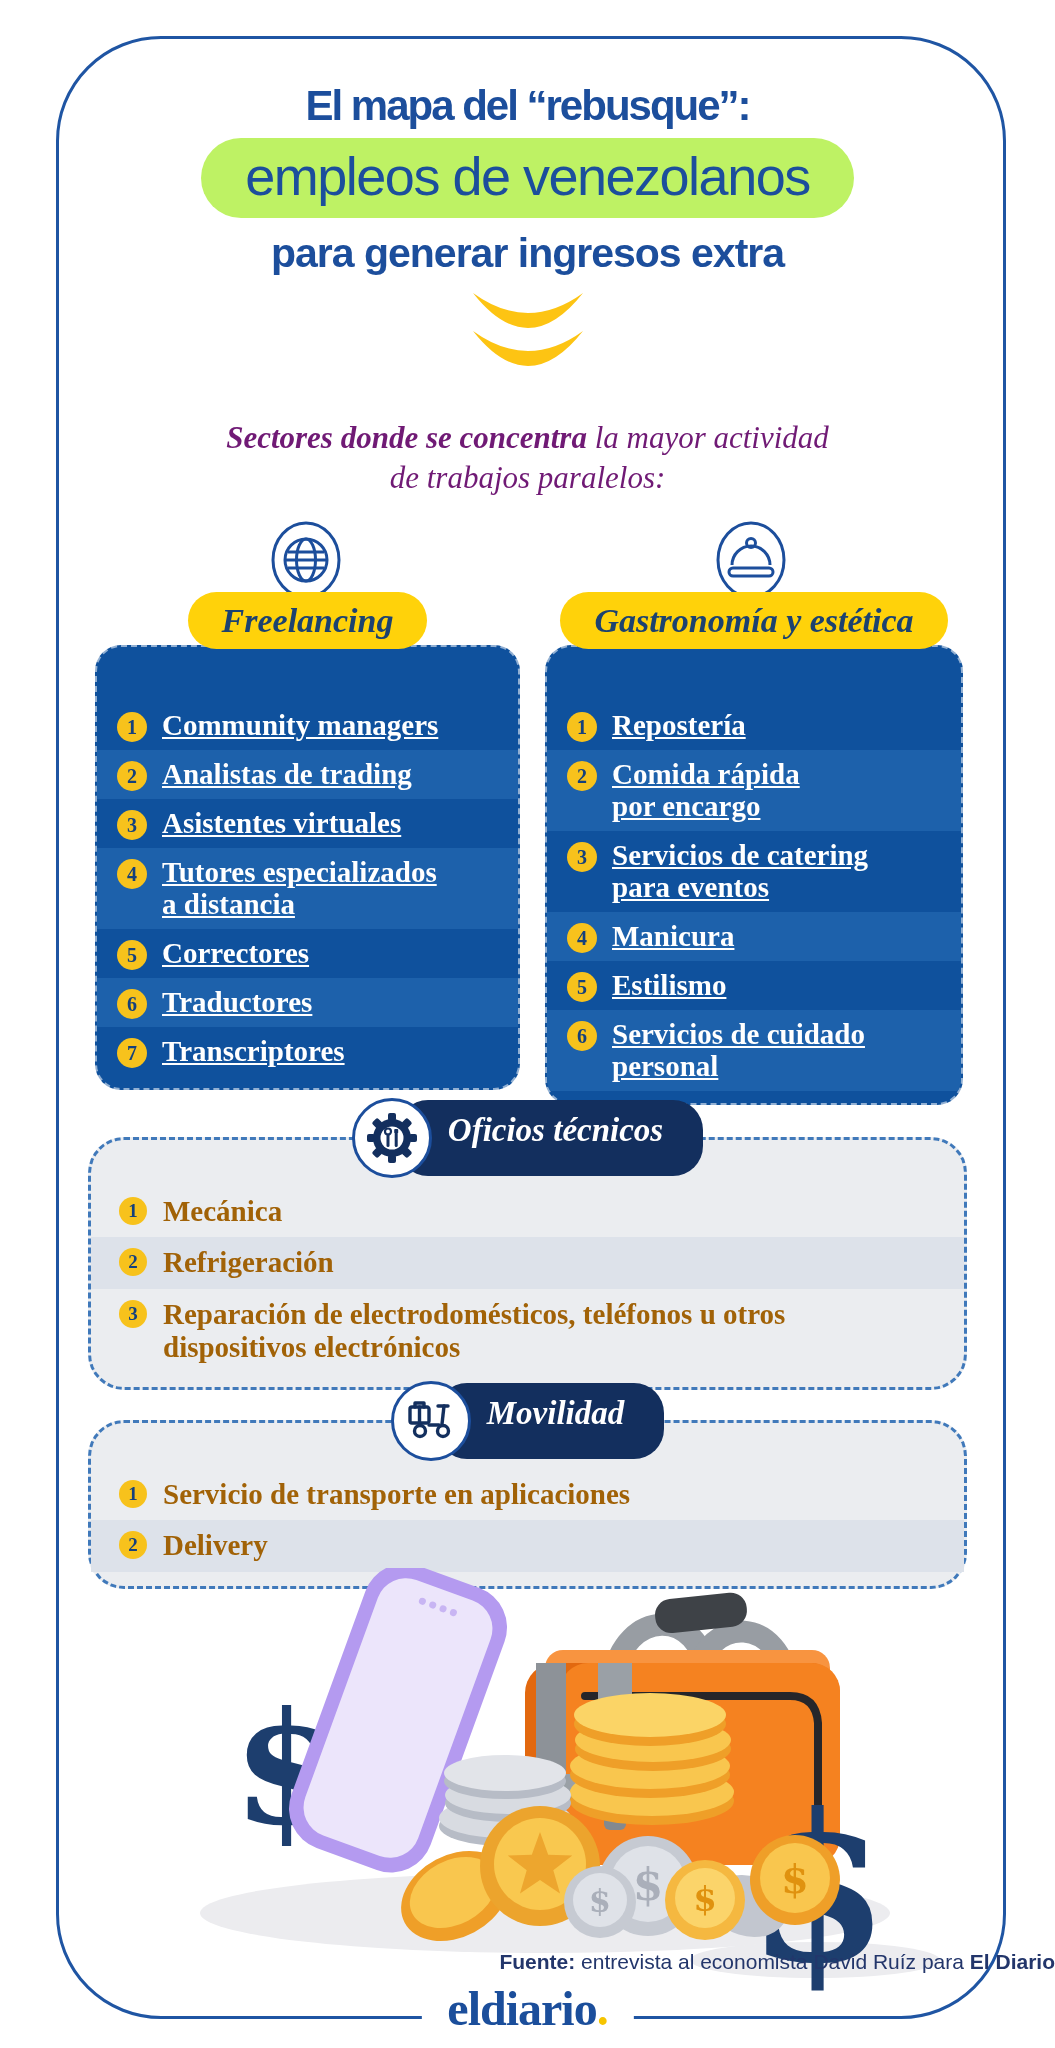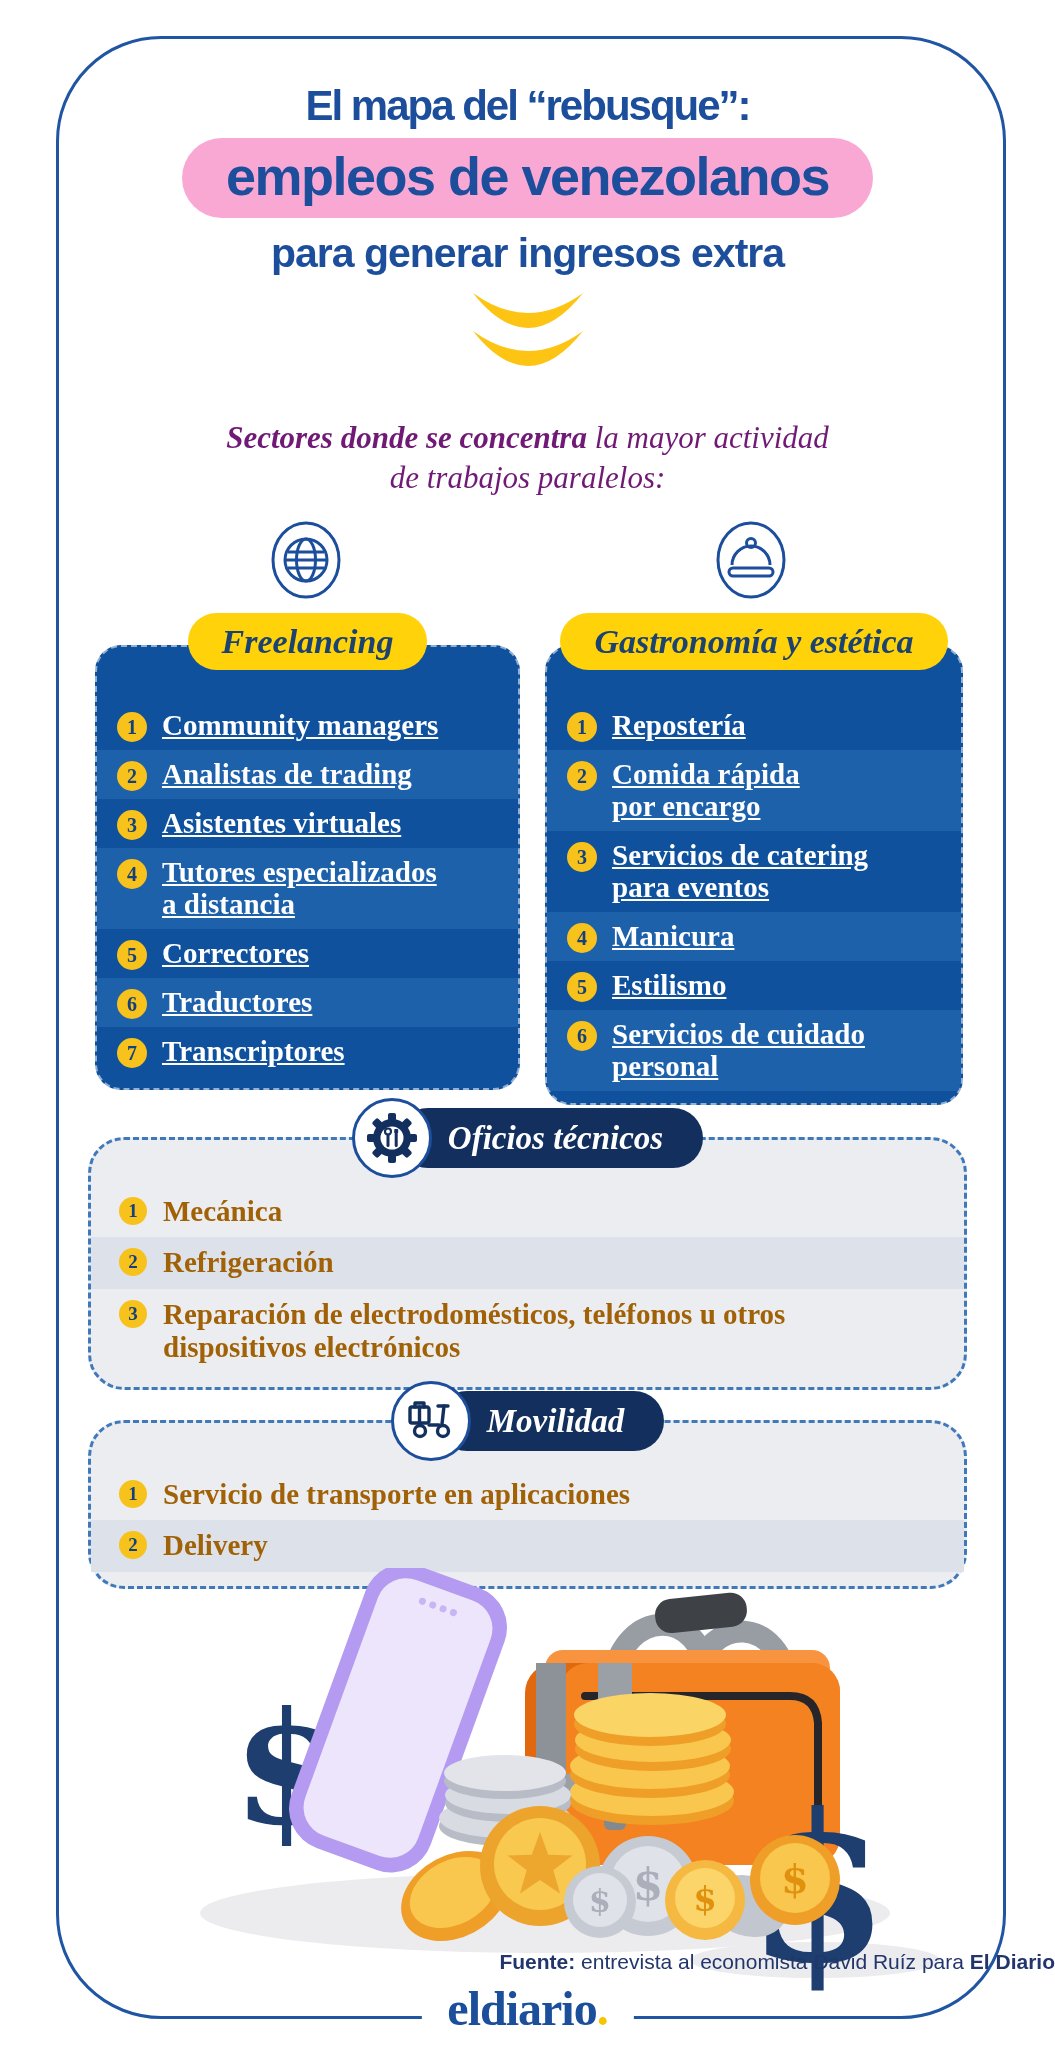--- a/index.html
+++ b/index.html
@@ -4,22 +4,22 @@
 <style>
   html,body{margin:0;padding:0;background:#ffffff;}
   .canvas{position:relative;width:1055px;height:2048px;background:#ffffff;overflow:hidden;
           font-family:"Liberation Sans",sans-serif;}
   .frame{position:absolute;left:56px;top:36px;width:944px;height:1977px;
          border:3px solid #1f55a3;border-radius:105px;}
 
   
   .title-block{position:absolute;top:84px;left:0;width:100%;text-align:center;color:#1c4e9c;}
   .title-l1{font-size:42px;font-weight:800;letter-spacing:-2px;line-height:1.05;}
-  .title-hl{display:inline-block;margin-top:10px;background:#f9a8d4;color:#1c4e9c;
-            font-size:54px;font-weight:700;letter-spacing:-1.5px;
+  .title-hl{display:inline-block;margin-top:10px;background:#bef264;color:#1c4e9c;
+            font-size:54px;font-weight:400;letter-spacing:-1.5px;
             padding:7px 44px 11px;border-radius:46px;}
   .title-l3{margin-top:12px;font-size:41px;font-weight:800;letter-spacing:-1px;}
   .chevrons{margin-top:14px;}
 
   
   .intro{position:absolute;top:418px;left:50%;transform:translateX(-50%);width:660px;
          text-align:center;color:#701a75;font-family:"Liberation Serif",serif;
          font-style:italic;font-size:31px;line-height:1.28;white-space:pre-line;}
   .intro b{font-weight:700;}
 
@@ -30,35 +30,35 @@
   
   .card{position:absolute;top:645px;background:#0f519d;border-radius:26px;overflow:hidden;
         border:2px dashed rgba(255,255,255,.55);padding:54px 0 12px;box-sizing:border-box;}
   .card.left{left:95px;width:425px;}
   .card.right{left:545px;width:418px;}
   .card-row{display:flex;align-items:flex-start;gap:15px;padding:8px 16px 8px 20px;}
   .card-row.alt{background:#1d61ab;}
   .num{flex:0 0 30px;width:30px;height:30px;border-radius:50%;background:#f7c21c;
        color:#14407c;font:700 20px/30px "Liberation Serif",serif;text-align:center;margin-top:3px;}
   .card-row .txt{color:#ffffff;font:700 29px/1.12 "Liberation Serif",serif;white-space:pre-line;text-decoration:underline;}
-  .pill-row{position:absolute;top:613px;display:flex;justify-content:center;z-index:3;}
+  .pill-row{position:absolute;top:592px;display:flex;justify-content:center;z-index:3;}
   .pill-row.left{left:95px;width:425px;} .pill-row.right{left:545px;width:418px;}
   .sector-pill{background:#ffd20a;color:#1c4270;height:57px;border-radius:30px;
                padding:0 34px;display:flex;align-items:center;white-space:nowrap;
                font:italic 700 34px "Liberation Serif",serif;}
 
   
   .band{position:absolute;left:88px;width:879px;background:#ebedf0;box-sizing:border-box;
         border:3px dashed #4079ba;border-radius:36px;padding:46px 0 14px;}
   .band.one{top:1137px;} .band.two{top:1420px;}
   .band-head{position:absolute;top:-42px;left:0;right:0;display:flex;align-items:center;justify-content:center;}
   .badge{width:80px;height:80px;background:#ffffff;border:3px solid #1c4e9c;border-radius:50%;
          display:flex;align-items:center;justify-content:center;z-index:2;box-sizing:border-box;}
   .band-pill{margin-left:-34px;background:#132f5e;color:#ffffff;height:60px;border-radius:30px;
-             padding:0 40px 0 50px;display:flex;align-items:center;
+             padding:0 40px 16px 50px;display:flex;align-items:center;
              font:italic 700 33px "Liberation Serif",serif;white-space:nowrap;}
   .band-row{display:flex;align-items:flex-start;gap:16px;padding:9px 26px 9px 28px;}
   .band-row.alt{background:#dde2ea;}
   .band-row .num{flex:0 0 28px;width:28px;height:28px;font-size:19px;line-height:28px;margin-top:2px;}
   .band-row .txt{color:#a16207;font:700 29px/1.15 "Liberation Serif",serif;white-space:pre-line;}
 
   
   .illus{position:absolute;top:1568px;left:0;pointer-events:none;}
 
   

